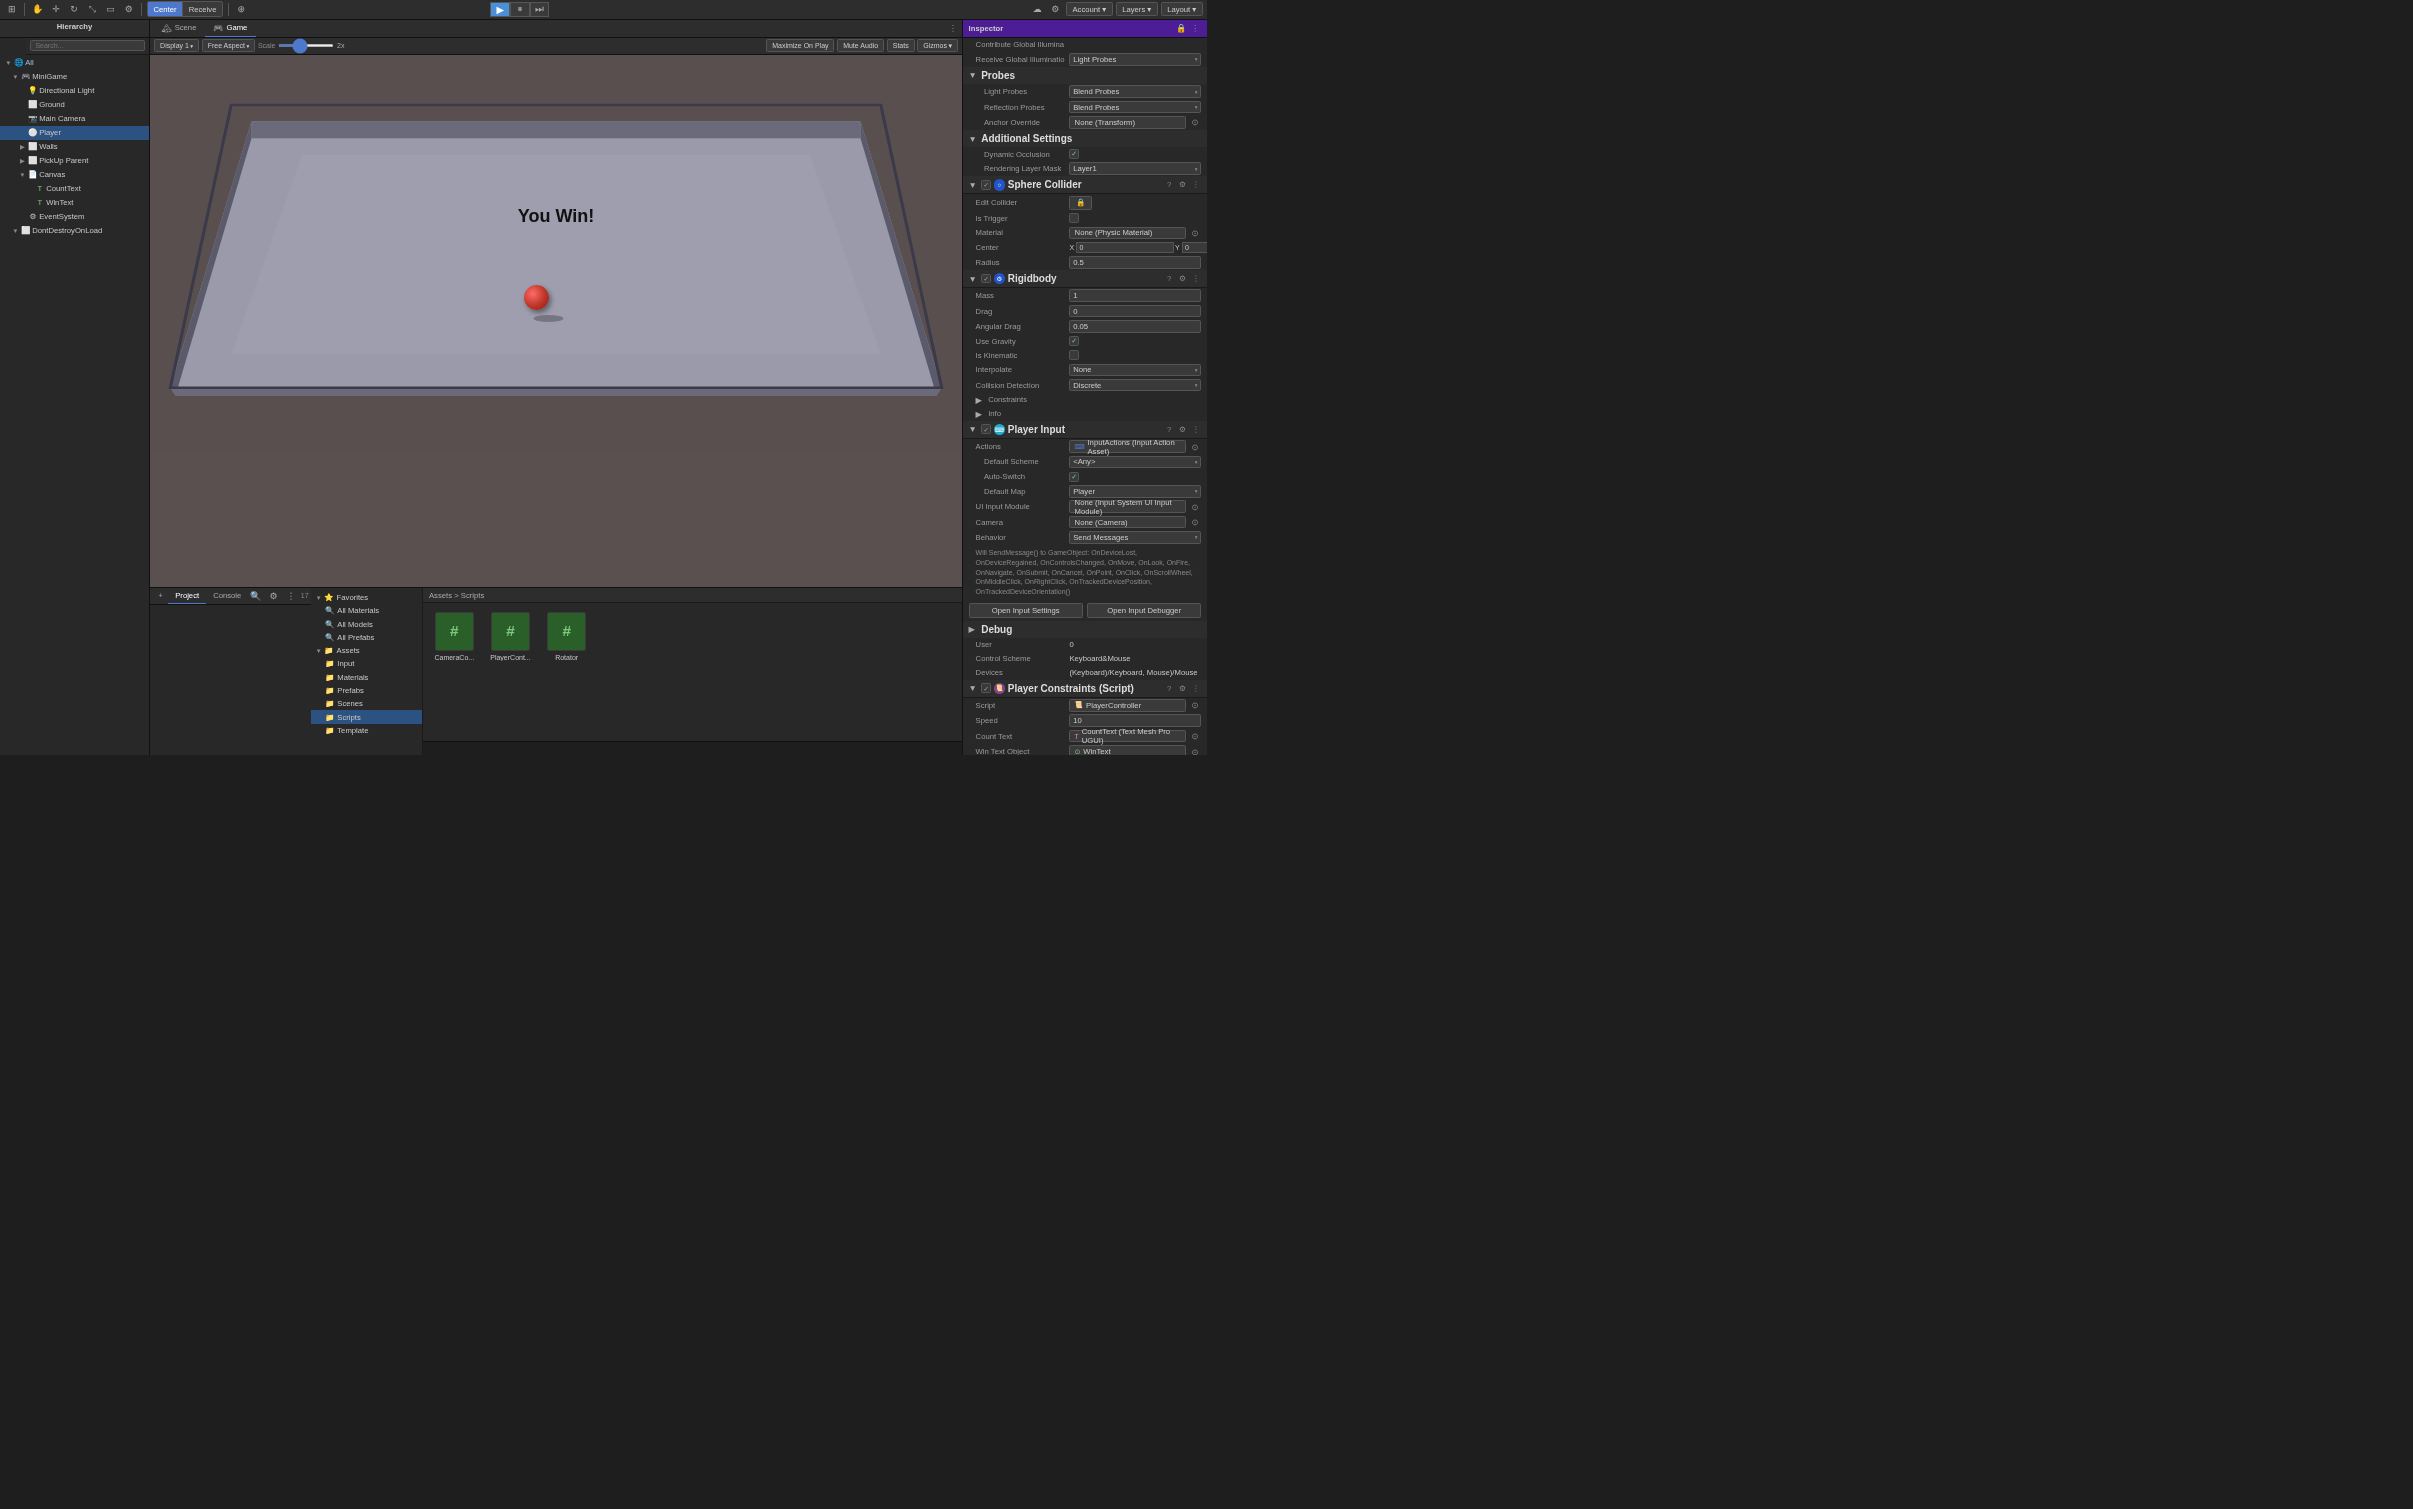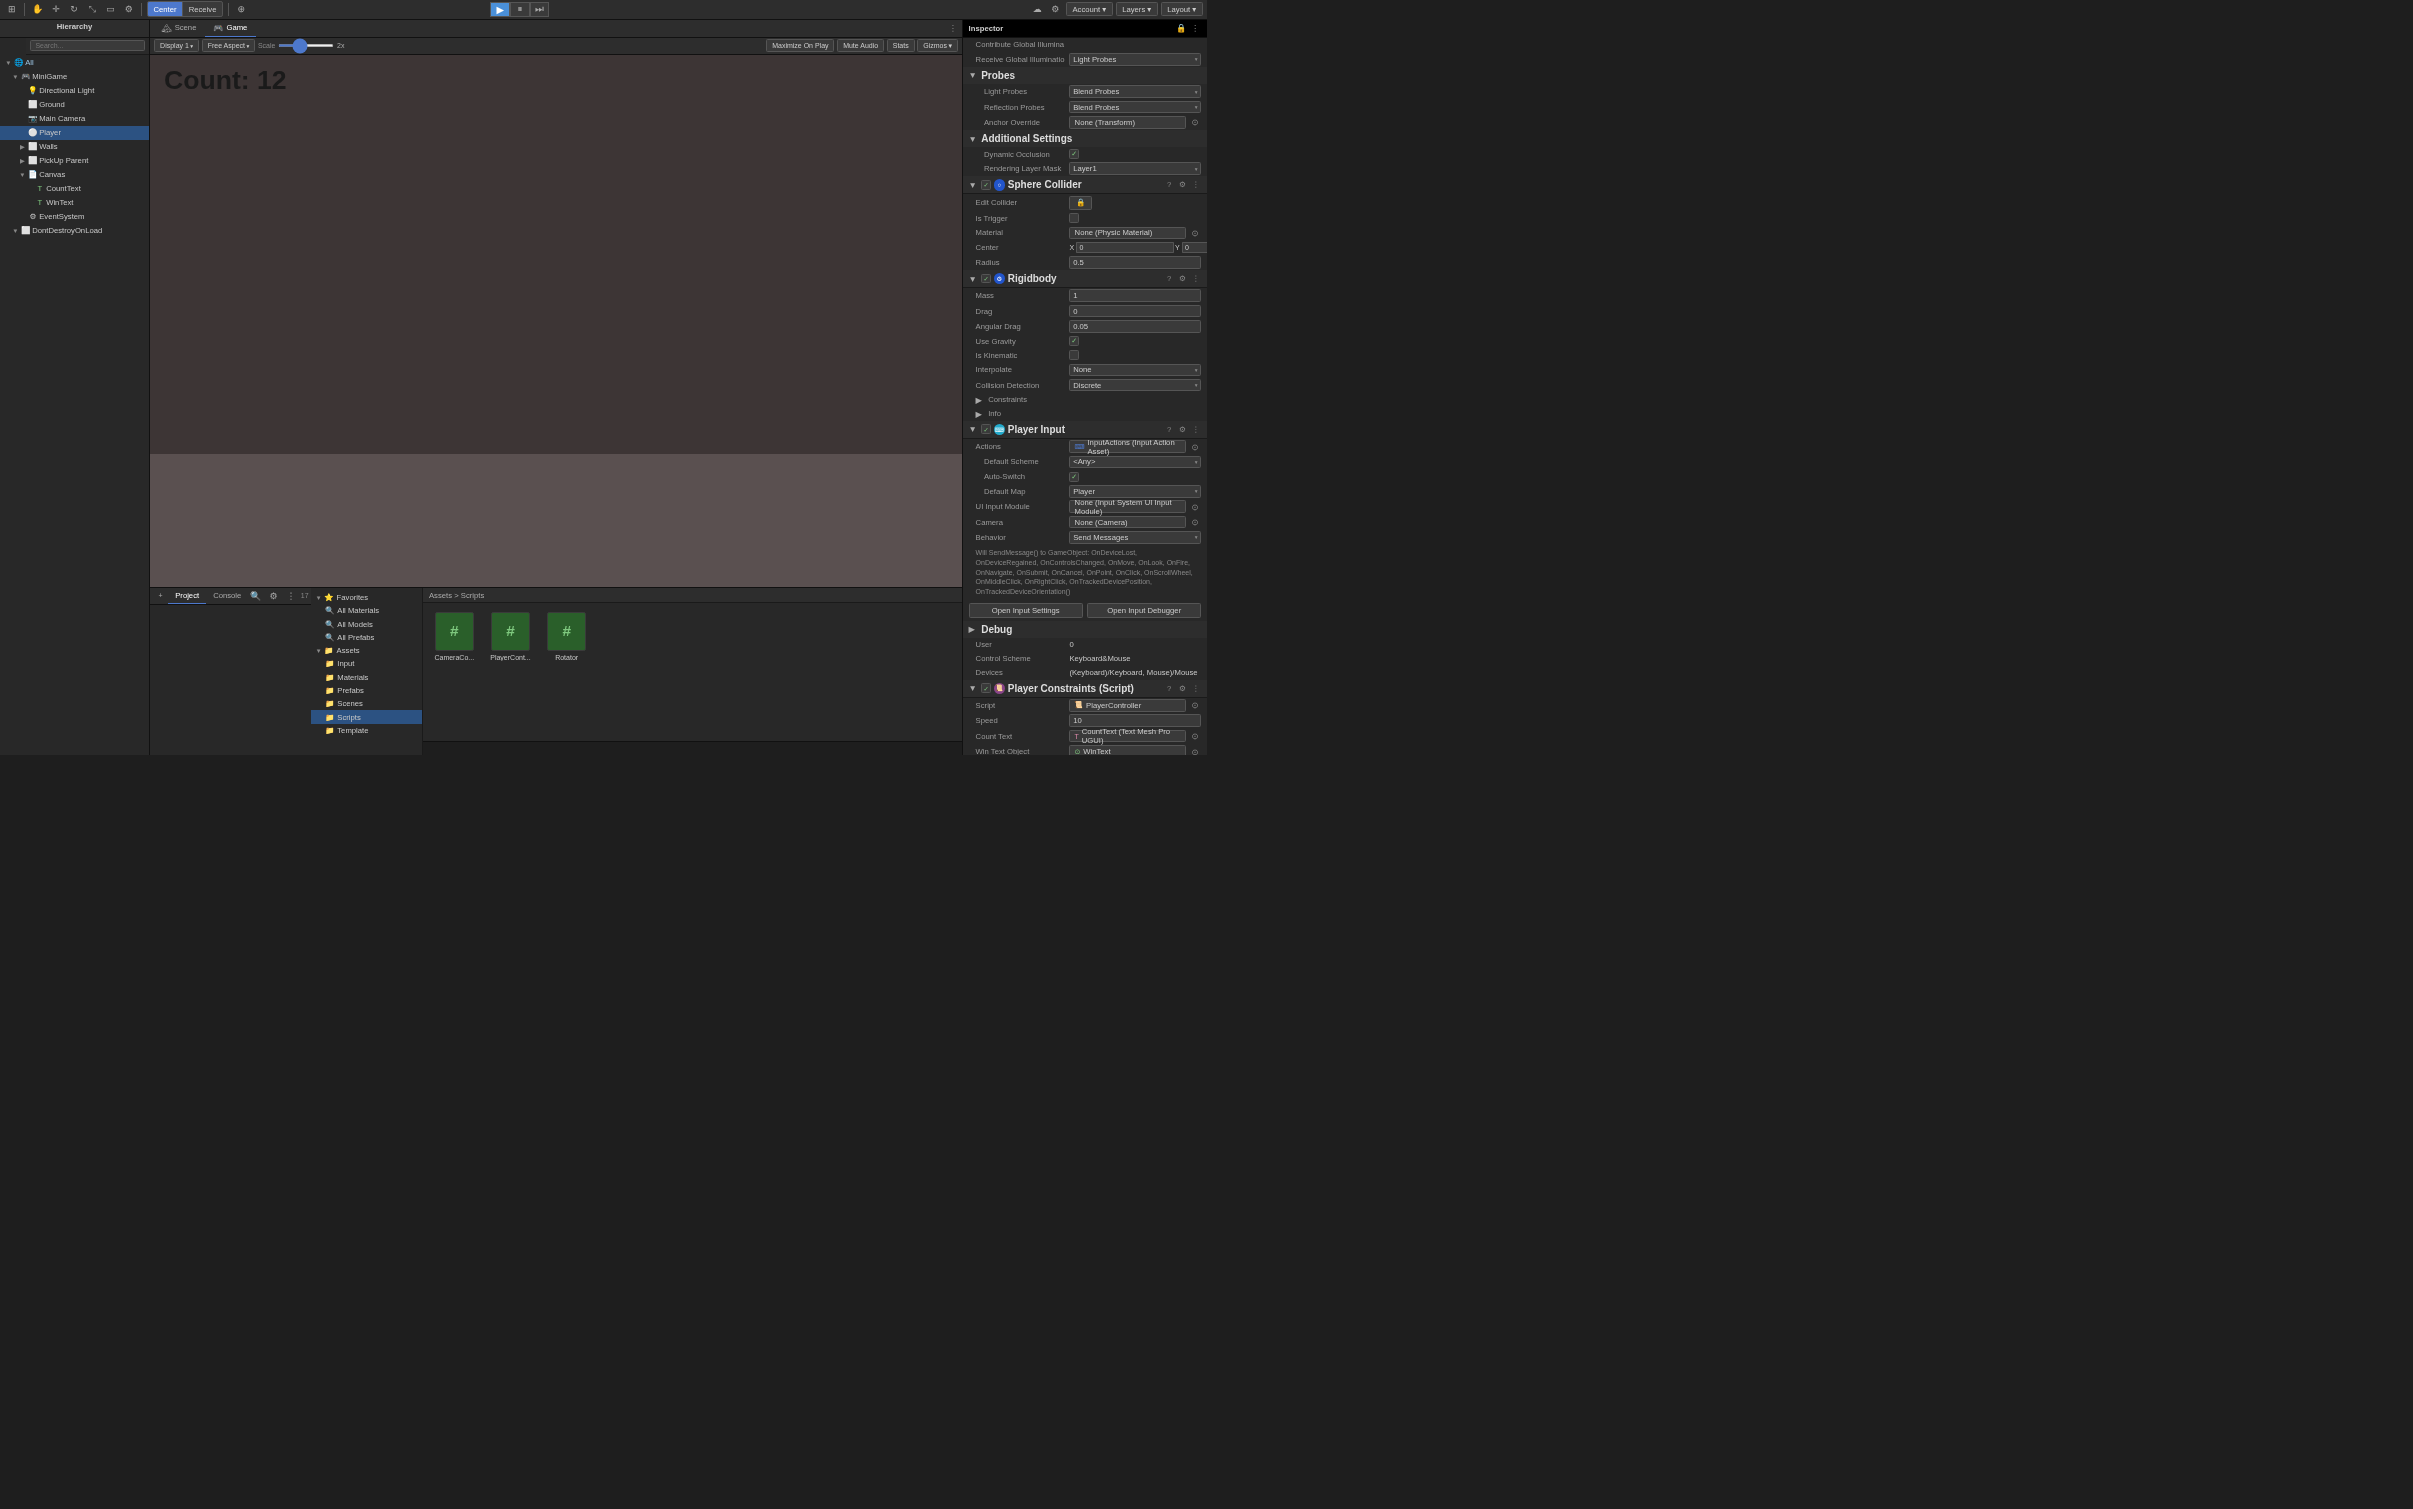--- a/index.html
+++ b/index.html
@@ -320,21 +320,21 @@
     
     .right-panel {
       width: 245px;
       background: #282828;
       border-left: 0.7px solid #111;
       display: flex; flex-direction: column;
       overflow: hidden;
       flex-shrink: 0;
     }
     .inspector-header {
-      background: #000000;
+      background: #4c1d95;
       border-bottom: 0.7px solid #111;
       padding: 2.8px 5.6px;
       display: flex; align-items: center; gap: 6px;
       height: 18px;
     }
     .inspector-content {
       flex: 1; overflow-y: auto;
     }
     .inspector-content::-webkit-scrollbar { width: 5.6px; }
     .inspector-content::-webkit-scrollbar-track { background: #2a2a2a; }
@@ -661,20 +661,43 @@
           <span>Gizmos</span>
           <span>▾</span>
         </button>
       </div>
     </div>
 
     <div class="game-viewport">
 
       <div class="count-display">Count: 12</div>
 
+      <div style="position:absolute;top:0;left:0;right:0;bottom:25%;overflow:hidden;">
+        <svg width="100%" height="100%" viewBox="0 0 800 480" preserveAspectRatio="none">
+
+          <rect width="800" height="480" fill="#5a4f4f"></rect>
+
+          <polygon points="100,80 700,80 780,400 20,400" fill="#9a9aaa"></polygon>
+
+          <polygon points="100,80 700,80 700,100 100,100" fill="#6a6a7a"></polygon>
+          <polygon points="20,400 100,80 100,100 25,410" fill="#5a5a6a"></polygon>
+          <polygon points="700,80 780,400 775,410 700,100" fill="#5a5a6a"></polygon>
+          <polygon points="20,400 780,400 775,410 25,410" fill="#6a6a7a"></polygon>
+
+          <polygon points="80,60 720,60 780,400 20,400" fill="none" stroke="#3a3a4a" stroke-width="3"></polygon>
+
+          <polygon points="150,120 650,120 720,360 80,360" fill="#aaaabb" opacity="0.3"></polygon>
+        </svg>
+        
+        <div class="you-win-text">You Win!</div>
+        
+        <div class="ball-shadow"></div>
+        
+        <div class="ball"></div>
+      </div>
 
       <div class="bottom-gray"></div>
     </div>
 
     <div class="bottom-section">
       <div class="bottom-tabs">
         <button class="toolbar-icon-btn" style="font-size:7px">+</button>
         <div class="bottom-tab active">
           <span>Project</span>
         </div>

